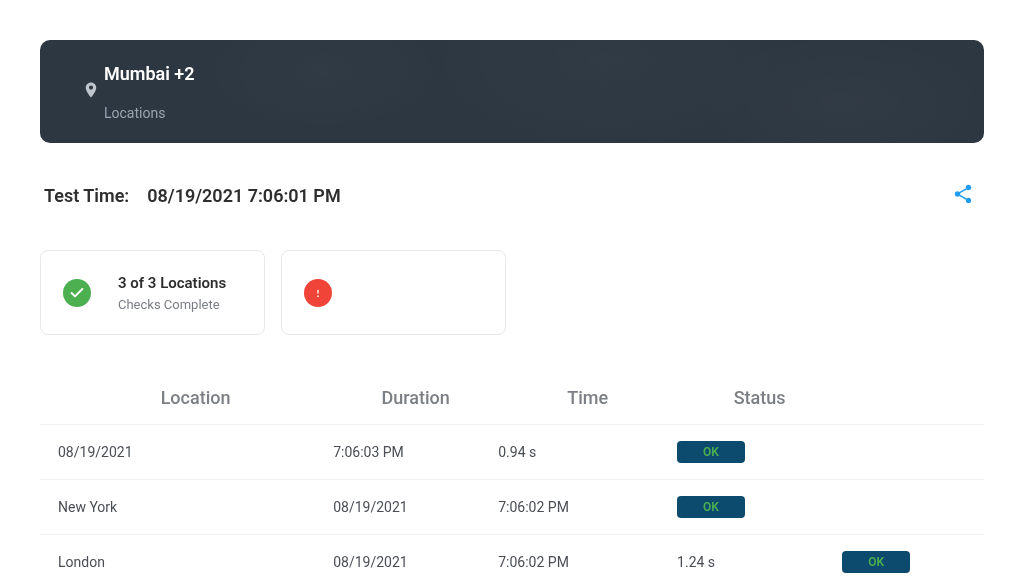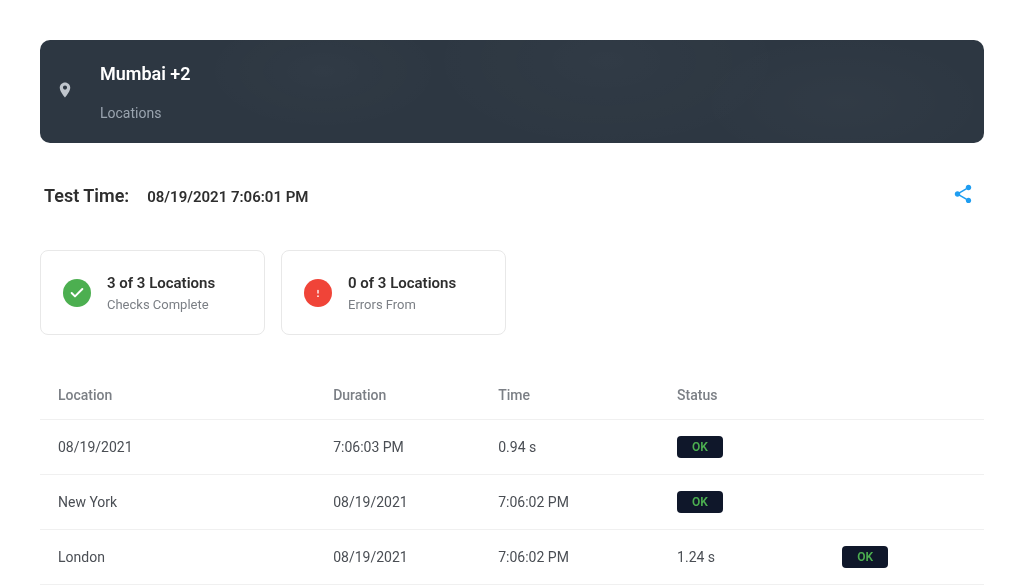--- a/index.html
+++ b/index.html
@@ -6,24 +6,24 @@
     body {
       font-family: -apple-system, BlinkMacSystemFont, "Segoe UI", Roboto, Helvetica, Arial, sans-serif;
       background: #ffffff;
       padding: 40px;
       width: 1024px;
       color: #333;
     }
     .header-banner {
       background: #2d3742;
       border-radius: 10px;
-      padding: 22px 16px;
+      padding: 22px 42px;
       display: flex;
       align-items: center;
-      gap: 26px;
+      gap: 4px;
       position: relative;
       overflow: hidden;
     }
     .header-banner::before {
       content: "";
       position: absolute;
       inset: 0;
       background: radial-gradient(ellipse 120px 60px at 30% 30%, rgba(255,255,255,0.02), transparent),
                   radial-gradient(ellipse 180px 90px at 60% 20%, rgba(255,255,255,0.02), transparent),
                   radial-gradient(ellipse 150px 70px at 85% 60%, rgba(255,255,255,0.02), transparent);
@@ -37,21 +37,21 @@
     .testtime-row {
       display: flex;
       align-items: center;
       justify-content: space-between;
       margin-top: 34px;
       padding: 0 4px;
       gap: 16px;
     }
     .testtime-left { display: flex; align-items: baseline; gap: 18px; }
     .testtime-label { font-size: 18px; font-weight: 600; color: #2e2e2e; }
-    .testtime-value { font-size: 15px; font-weight: 600; color: #2e2e2e; }
+    .testtime-value { font-size: 18px; font-weight: 600; color: #2e2e2e; }
     .share-btn {
       background: transparent;
       border: none;
       color: #1e9df1;
       cursor: pointer;
       padding: 6px;
       display: flex;
       align-items: center;
     }
 
@@ -59,21 +59,21 @@
       display: flex;
       gap: 16px;
       margin-top: 36px;
     }
     .card {
       border: 1px solid #e8e8e8;
       border-radius: 8px;
       padding: 22px 22px;
       display: flex;
       align-items: center;
-      gap: 16px;
+      gap: 27px;
       min-width: 225px;
     }
     .card-icon {
       width: 28px; height: 28px; border-radius: 50%;
       display: flex; align-items: center; justify-content: center;
       flex-shrink: 0;
     }
     .icon-green { background: #4caf50; color: #fff; }
     .icon-red { background: #f04438; color: #fff; }
     .icon-clock { color: #6b7178; }
@@ -87,28 +87,28 @@
     }
     .table-row {
       display: grid;
       grid-template-columns: 2fr 1.2fr 1.3fr 1.2fr 0.9fr;
       align-items: center;
       padding: 16px 18px;
       border-bottom: 1px solid #f0f0f0;
       font-size: 14px;
       color: #4a4e54;
     }
-    .table-header .cell { color: #7b7f85; font-weight: 500; font-size: 14px; }
+    .table-header .cell { color: #7b7f85; font-weight: 500; font-size: 18px; text-align: center; }
     .status-badge {
       display: inline-block;
-      background: #0f172a;
+      background: #0c4a6e;
       color: #4caf50;
       font-size: 12px;
       font-weight: 600;
-      padding: 4px 15px;
+      padding: 4px 26px;
       border-radius: 4px;
     }
   </style>
 </head>
 <body>
 
 <div class="header-banner">
   <span class="pin-icon">
     <svg width="18" height="22" viewBox="0 0 24 24" fill="currentColor">
         <path d="M12 2C8.13 2 5 5.13 5 9c0 5.25 7 13 7 13s7-7.75 7-13c0-3.87-3.13-7-7-7zm0 9.5A2.5 2.5 0 1 1 12 6a2.5 2.5 0 0 1 0 5.5z"></path>
@@ -146,24 +146,20 @@
       <div class="card-sub">Checks Complete</div>
     </div>
   </div>
 
   <div class="card">
     <div class="card-icon icon-red">
       <svg width="16" height="16" viewBox="0 0 24 24" fill="currentColor">
           <path d="M12 7a1 1 0 0 1 1 1v4a1 1 0 1 1-2 0V8a1 1 0 0 1 1-1zm0 8.5a1.25 1.25 0 1 1 0 2.5 1.25 1.25 0 0 1 0-2.5z" fill="#fff"></path>
         </svg>
     </div>
-    <div class="card-text">
-      <div class="card-title">0 of 3 Locations</div>
-      <div class="card-sub">Errors From</div>
-    </div>
   </div>
 
 </div>
 
 <div class="table">
   <div class="table-row table-header">
     <div class="cell">Location</div>
     <div class="cell">Duration</div>
     <div class="cell">Time</div>
     <div class="cell">Status</div>

